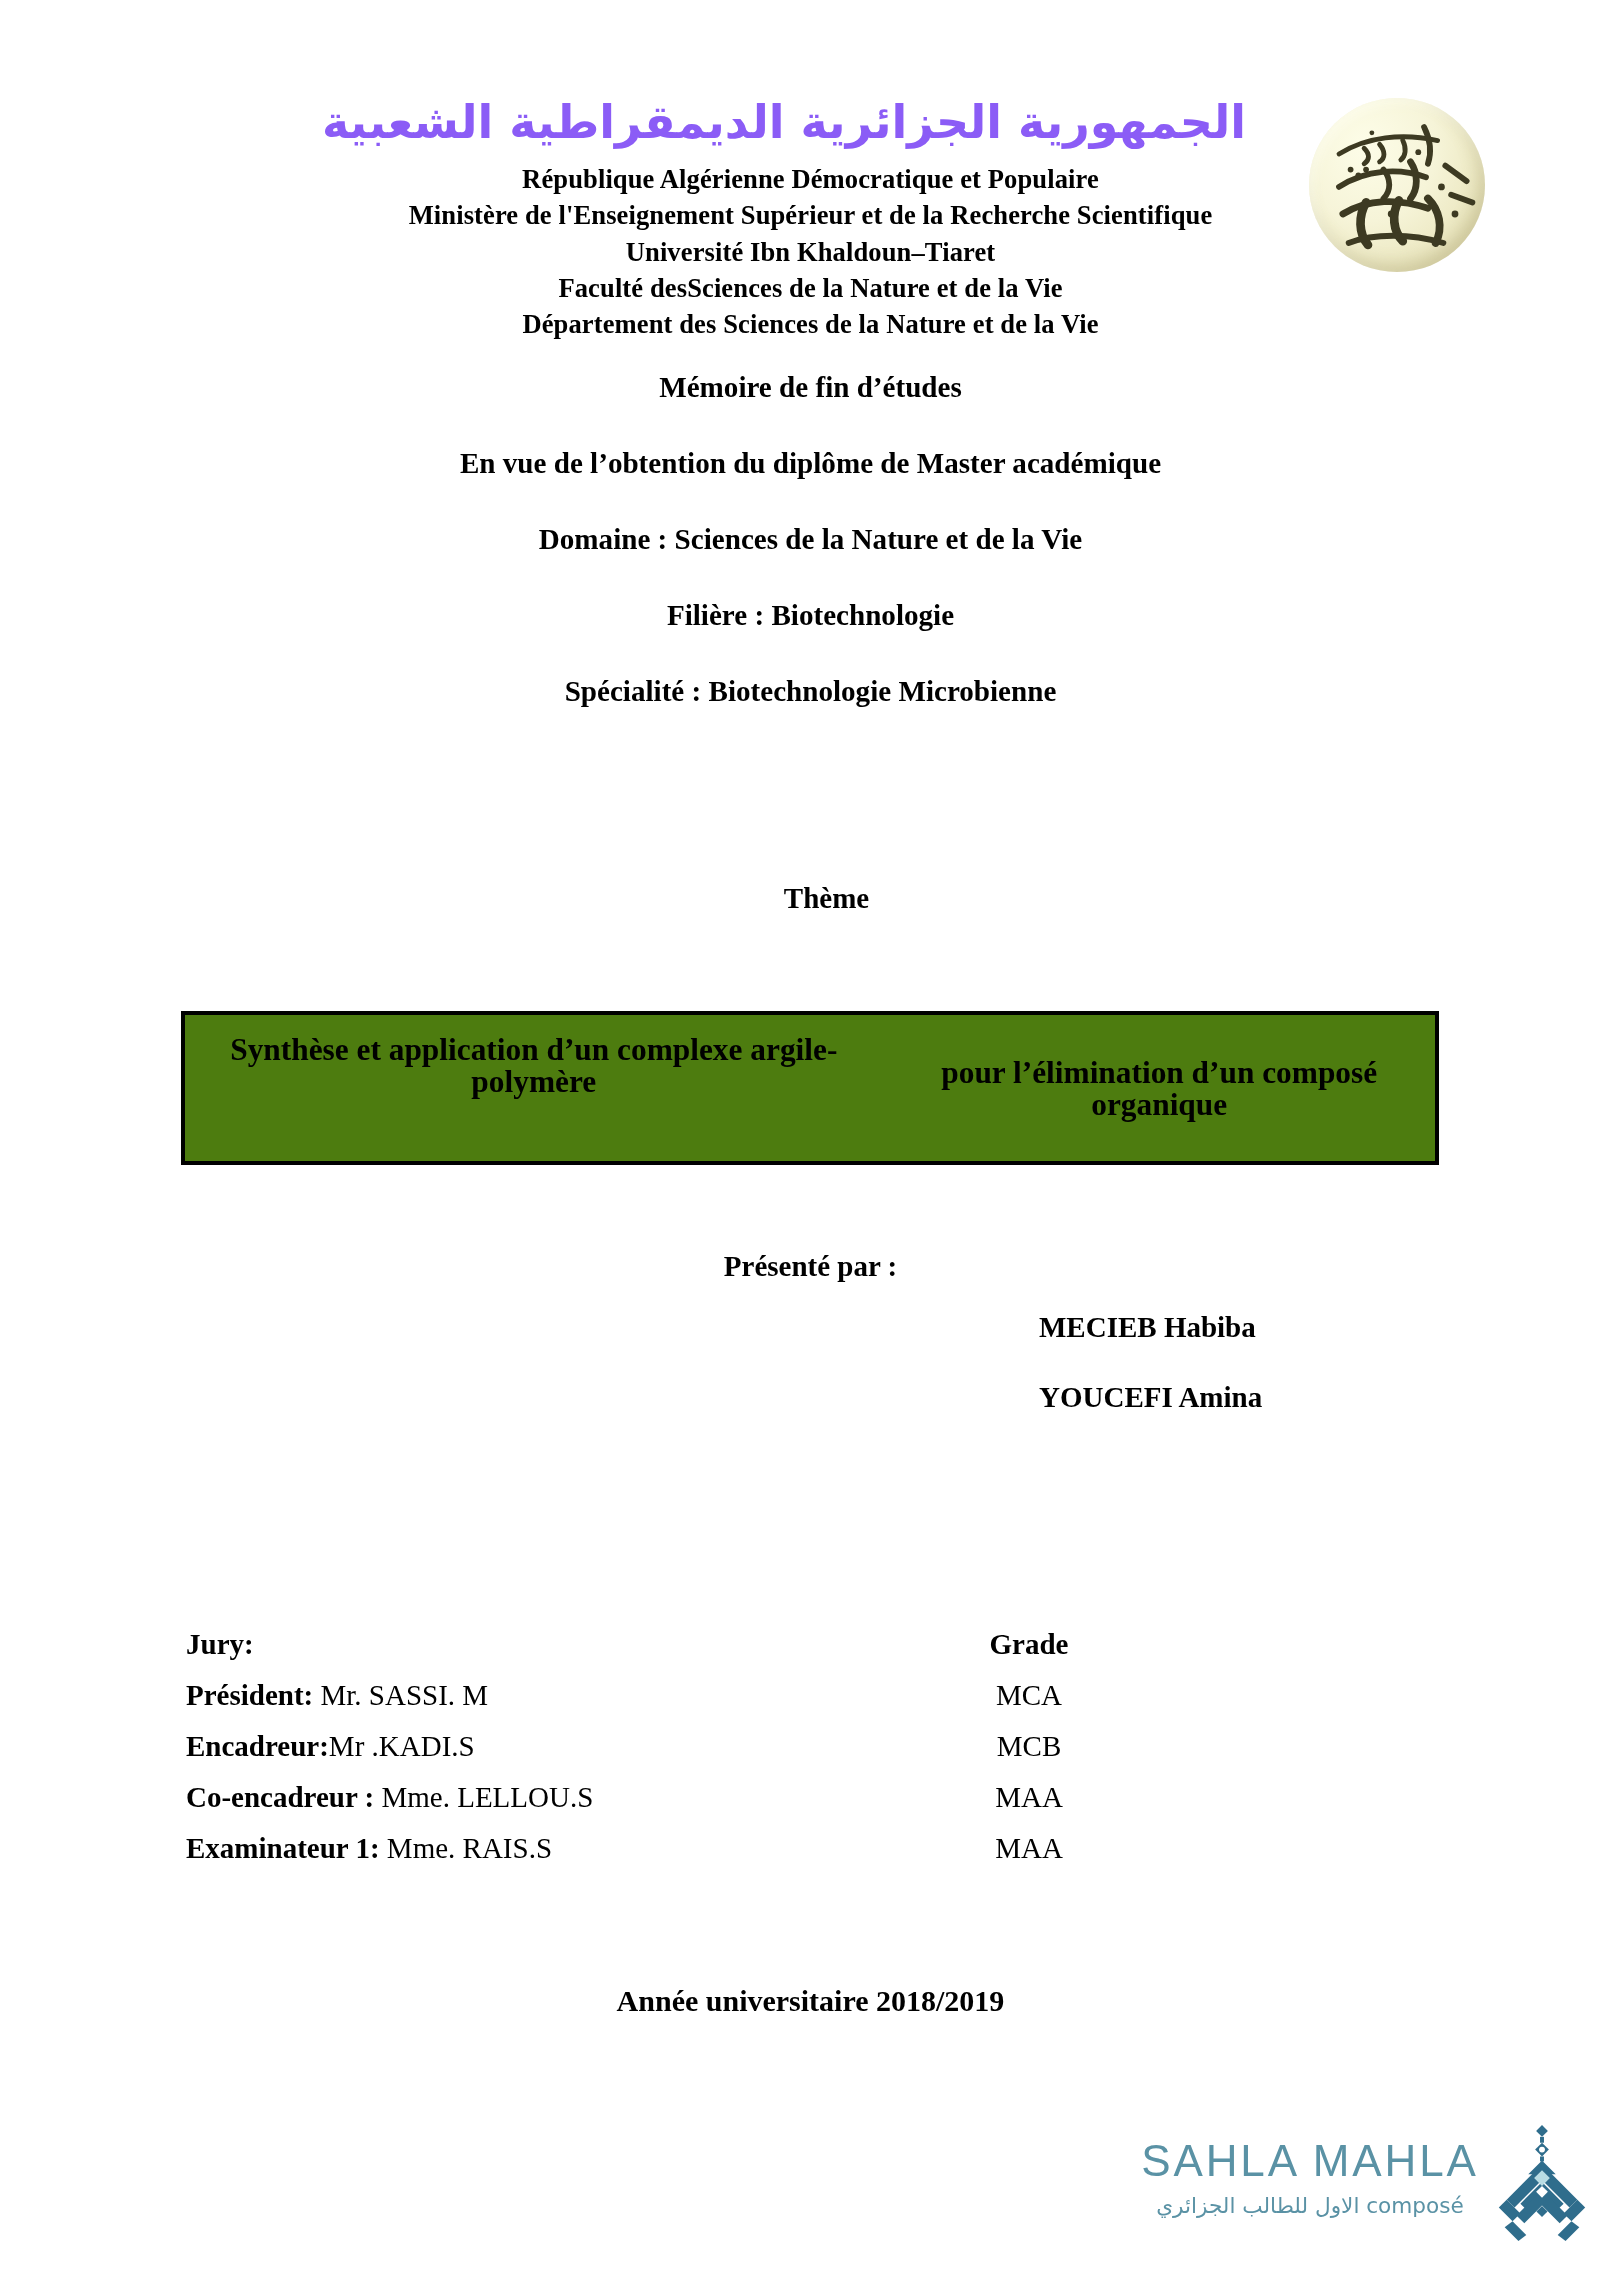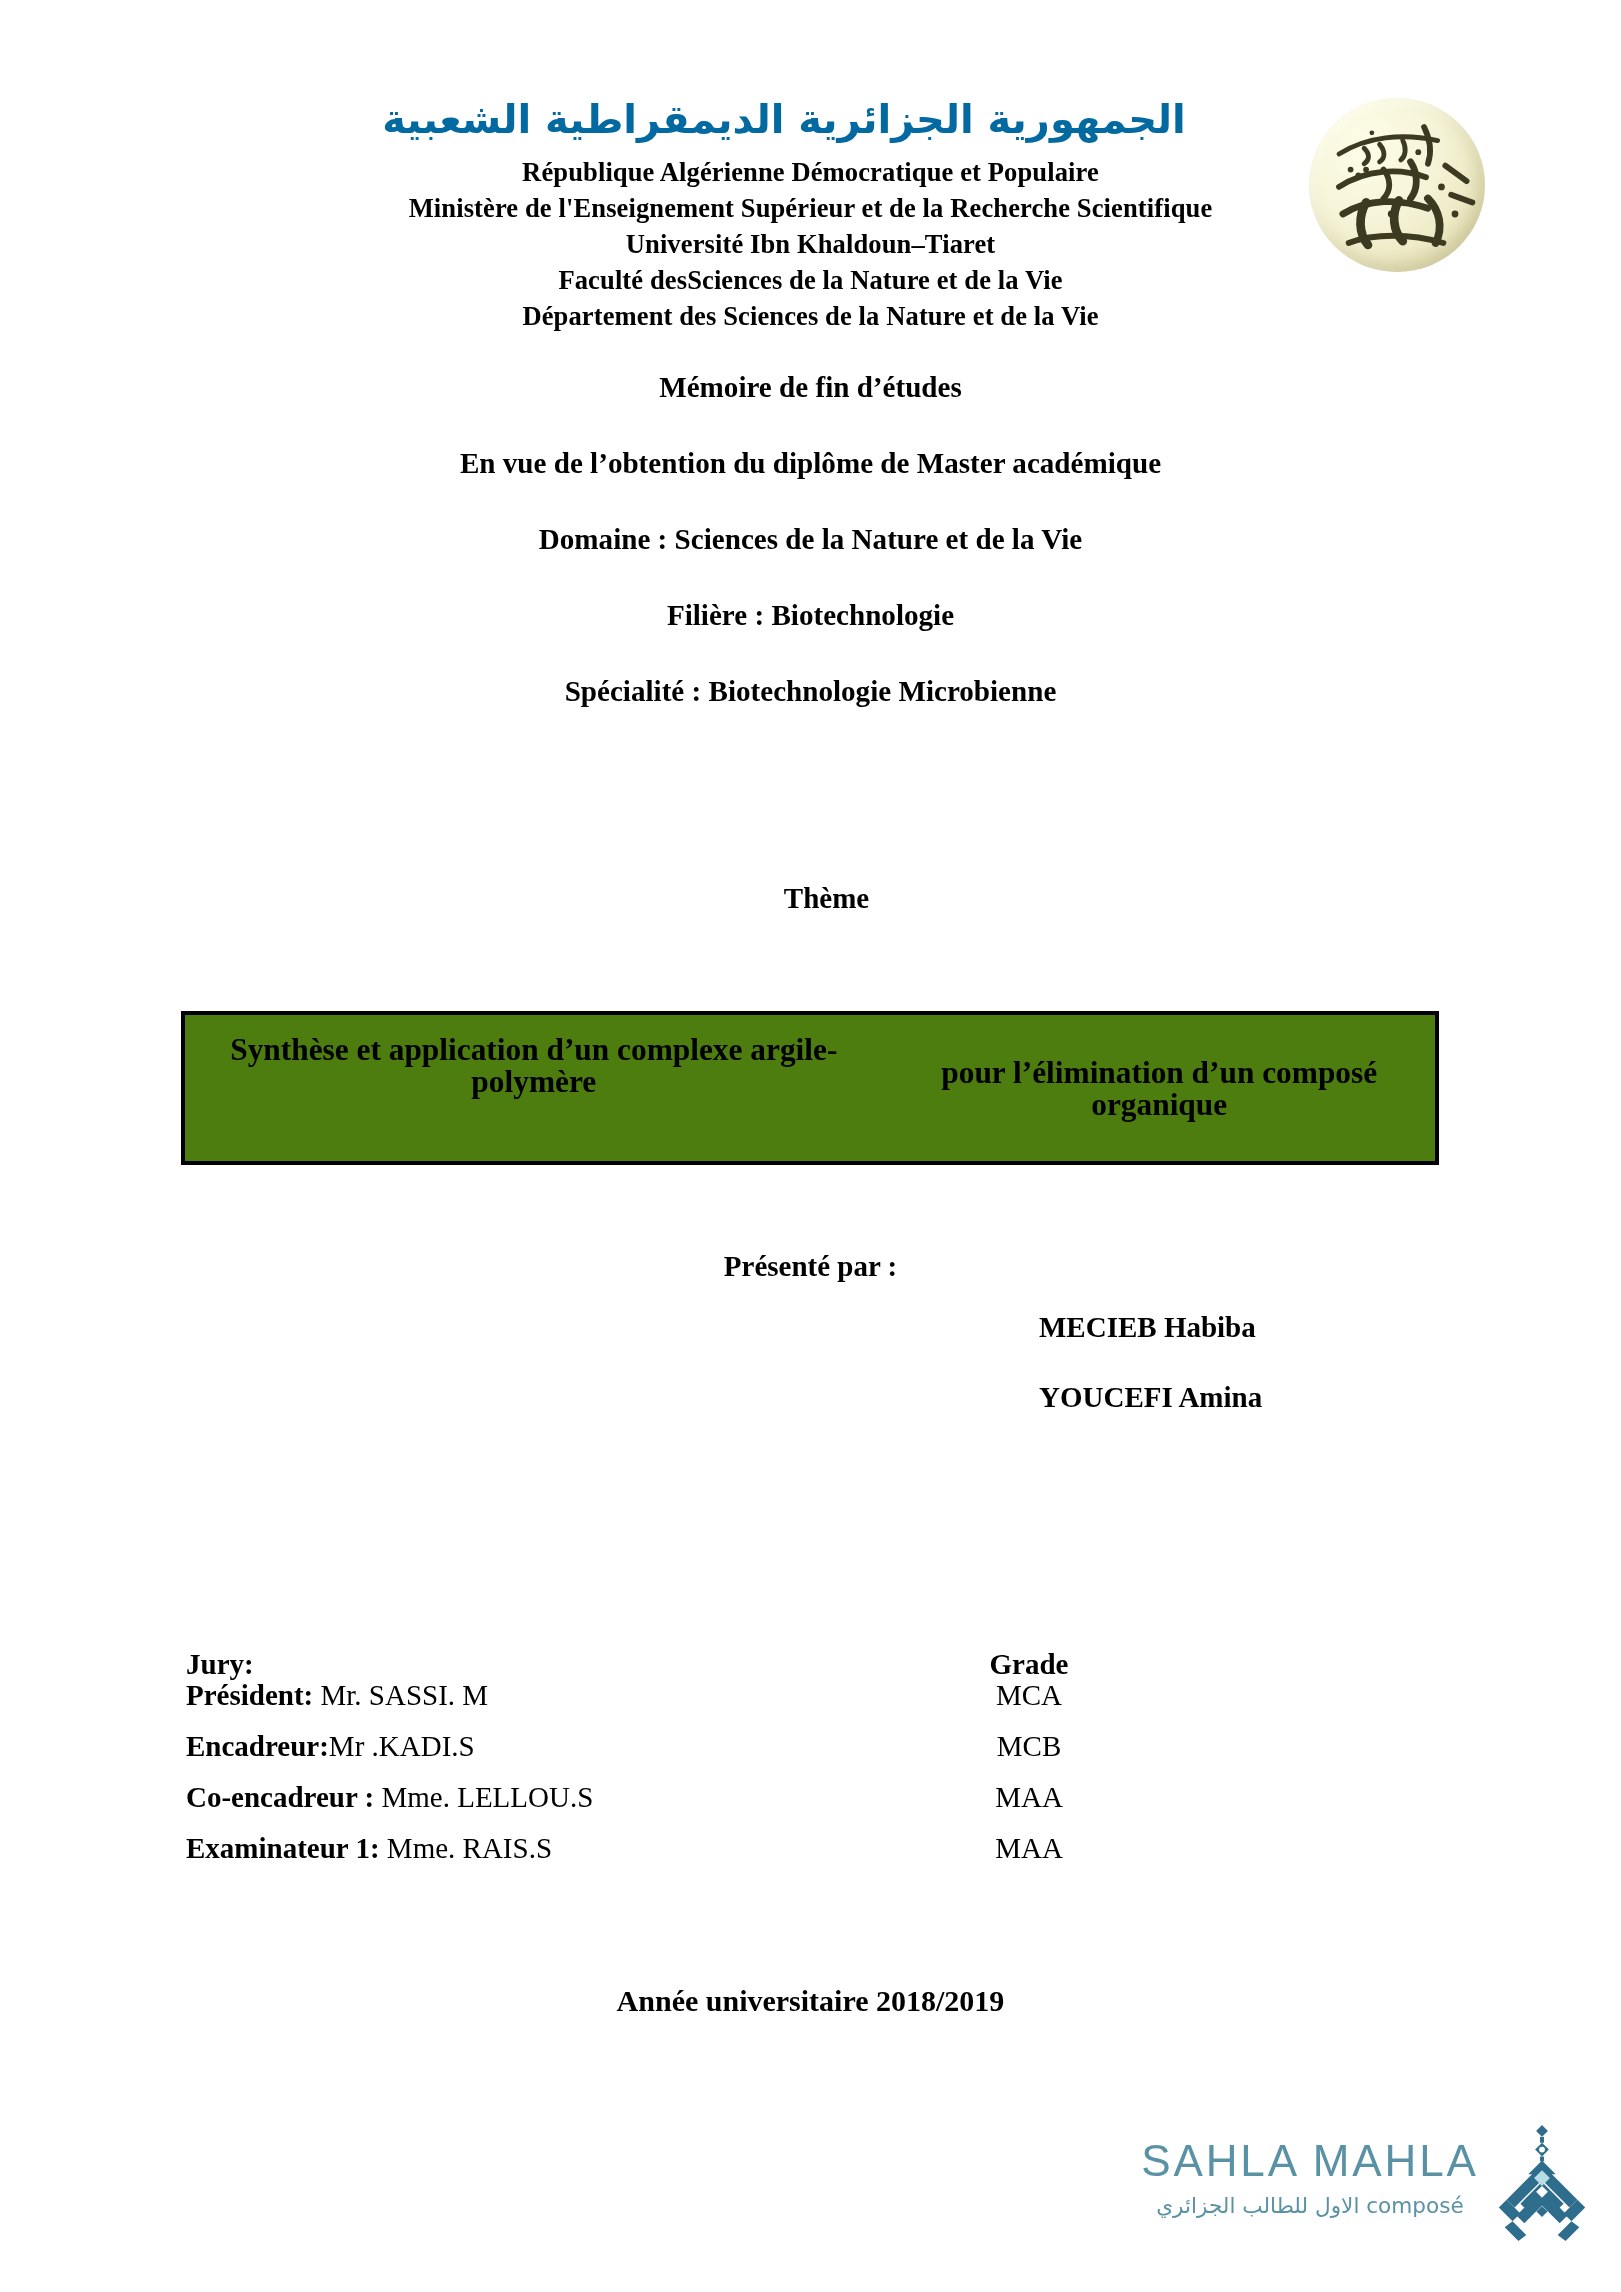--- a/index.html
+++ b/index.html
@@ -27,26 +27,26 @@
   
   .header-block {
     position: absolute;
     left: 0;
     top: 94px;
     width: 1621px;
     text-align: center;
   }
   .arabic-title {
     font-family: "DejaVu Sans", sans-serif;
-    font-size: 40px;
+    font-size: 46px;
     font-weight: 700;
     letter-spacing: 1px;
     direction: rtl;
     line-height: 1.25;
-    color: #0369a1;
+    color: #8b5cf6;
     padding-right: 53px;
   }
   .hdr-line {
     font-size: 27.4px;
     font-weight: 700;
     line-height: 1.32;
     letter-spacing: 0.1px;
     transform: scaleX(0.97);
   }
   .hdr-line.l1 { margin-top: 9.8px; }
@@ -175,21 +175,21 @@
   .jury-role .rk { font-weight: 700; }
   .jury-role .rn { font-weight: 400; }
   .jury-grade {
     width: 196px;
     text-align: center;
     font-size: 29px;
     font-weight: 400;
     line-height: 1.0;
   }
   .jury-head .jury-role,
-  .jury-head .jury-grade { font-weight: 700; margin-top: 20px; }
+  .jury-head .jury-grade { font-weight: 700; }
 
   
   .acad-year {
     position: absolute;
     left: 0;
     top: 1984px;
     width: 1621px;
     text-align: center;
     font-size: 30px;
     font-weight: 700;

